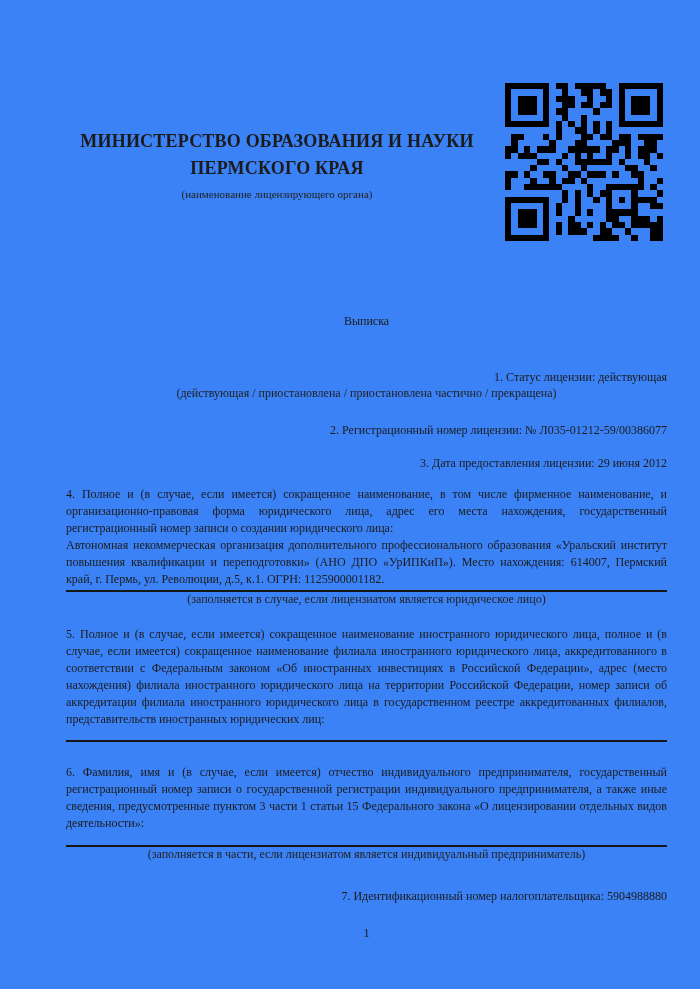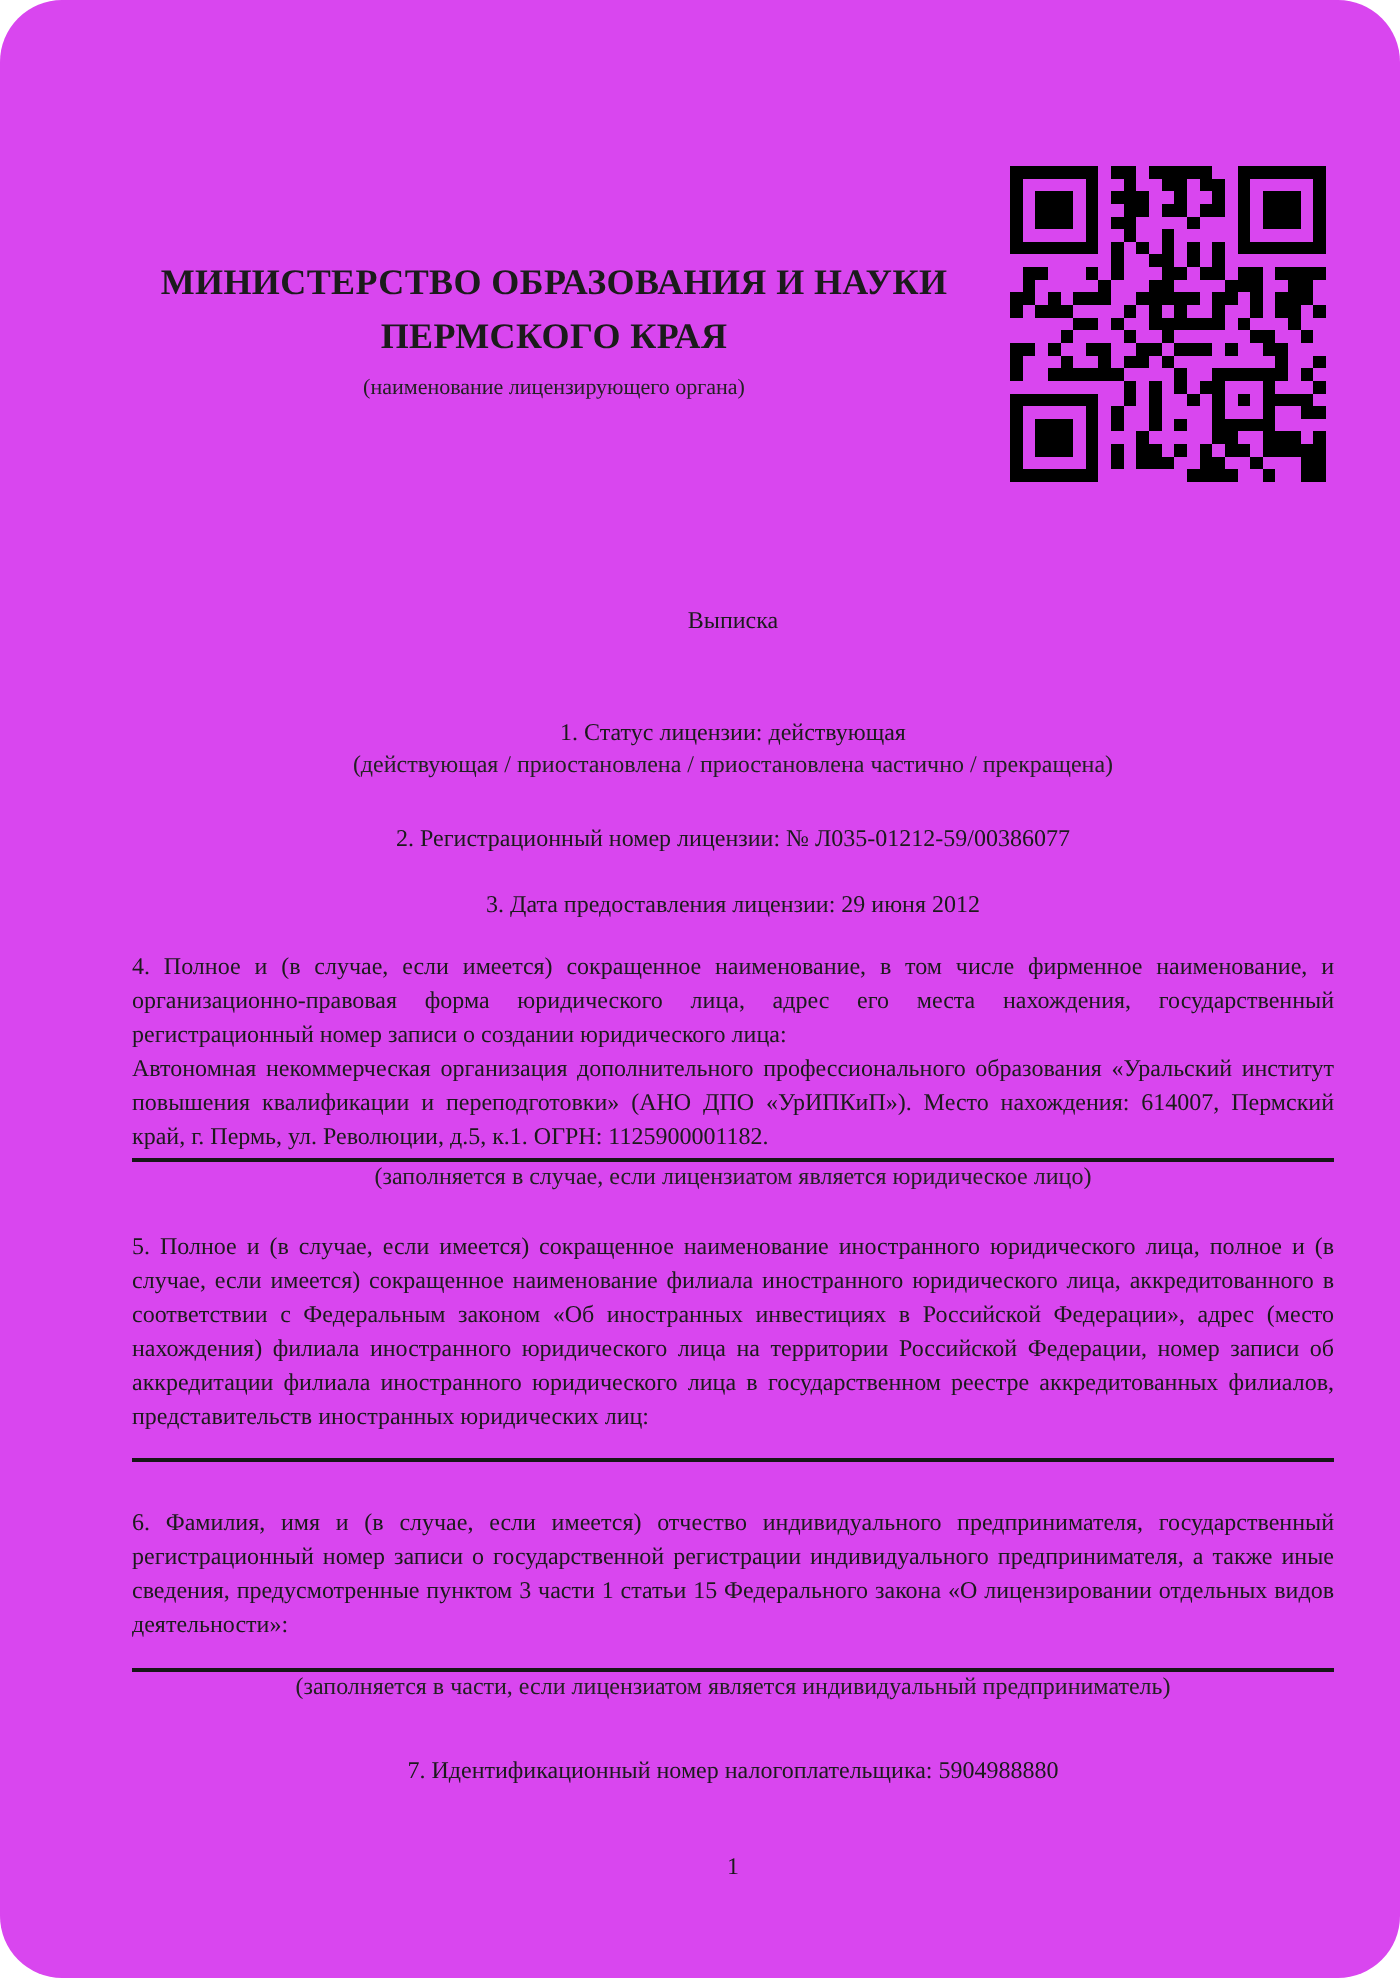--- a/index.html
+++ b/index.html
@@ -1,48 +1,47 @@
 <!DOCTYPE html>
 <html><head>
 <meta charset="utf-8">
 <style>
   html,body{margin:0;padding:0;background:#ffffff;}
   .page{
     position:relative;
     width:700px;height:989px;
-    background:#d946ef;
+    background:#3b82f6;
     font-family:"Liberation Serif","DejaVu Serif",serif;
     color:#1b1b1b;
     overflow:hidden;
-    border-radius:31px;
   }
   
   .ministry{
     position:absolute;left:66px;top:128px;width:422px;
     text-align:center;
   }
   .ministry-line{
     font-weight:bold;font-size:18px;line-height:27px;letter-spacing:.2px;
   }
   .ministry-caption{
     font-size:11px;line-height:12px;margin-top:6px;color:#222;
   }
   
   .qr{
     position:absolute;left:505px;top:83px;width:158px;height:158px;
   }
   
   .content{
-    position:absolute;left:66px;top:302px;width:601px;
+    position:absolute;left:66px;top:313px;width:601px;
     font-size:12px;line-height:17px;
   }
   .doc-title{text-align:center;}
   .item{margin:0;}
   .item p{margin:0;text-align:justify;text-justify:inter-word;}
-  .item p.single{text-align:center;}
+  .item p.single{text-align:right;}
   .caption{
     font-size:12px;line-height:13px;text-align:center;color:#222;margin-top:1px;
   }
   .rule{height:0;border-top:2px solid #161616;}
   #i1{margin-top:39px;}
   #i2{margin-top:22px;}
   #i3{margin-top:16px;}
   #i4{margin-top:14px;}
   #i4 .rule{margin-top:2px;}
   #i5{margin-top:20px;}

